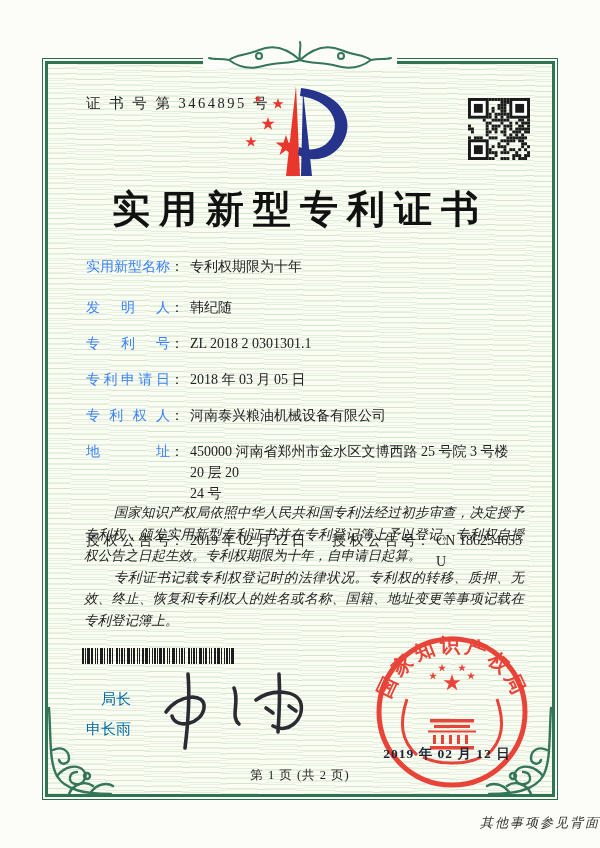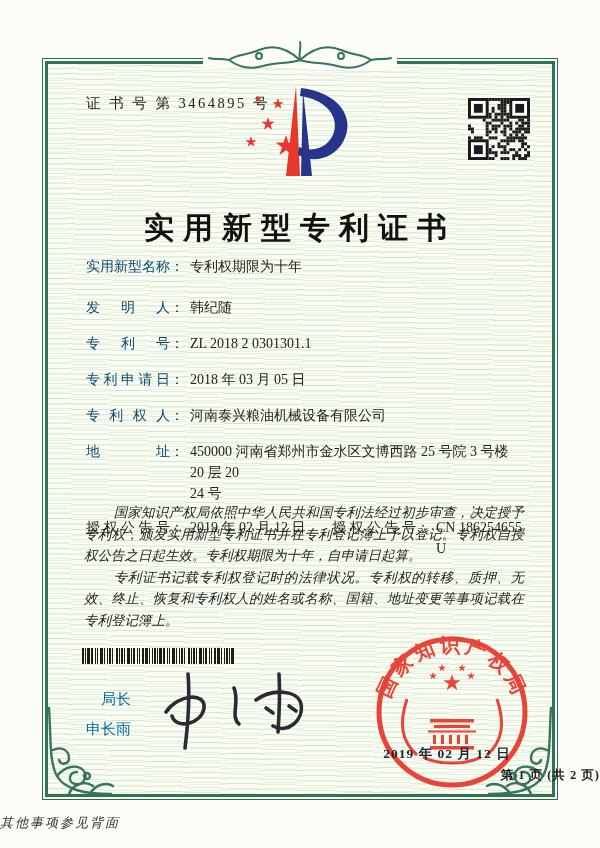--- a/index.html
+++ b/index.html
@@ -31,29 +31,29 @@
 
   
   .cert-no{
     position:absolute;left:86px;top:94px;z-index:5;
     font-size:14.5px;letter-spacing:2.5px;color:#232323;
   }
   .logo{position:absolute;left:240px;top:84px;z-index:5;}
   .qr{position:absolute;left:468px;top:98px;z-index:5;}
   .title{
     position:absolute;left:0;top:184px;width:100%;text-align:center;z-index:5;
-    font-size:30px;font-weight:bold;letter-spacing:9px;color:#111;margin-top:24px;
+    font-size:38px;font-weight:bold;letter-spacing:9px;color:#111;
   }
 
   
   .fields{position:absolute;left:86px;top:256px;width:438px;z-index:5;font-size:14px;}
   .frow{display:flex;margin-bottom:15px;line-height:21px;}
   .f-label{
     display:inline-block;width:84px;flex:0 0 84px;
-    text-align:justify;text-align-last:justify;color:#0c4a6e;
+    text-align:justify;text-align-last:justify;color:#3b82f6;
   }
   .f-colon{flex:0 0 auto;color:#222;}
   .f-value{margin-left:6px;color:#222;}
   .addr-l2{display:block;}
   .grant-row{display:flex;}
   .grant-group{display:flex;}
   .grant-g1{width:246px;flex:0 0 246px;}
   .f-label5{display:inline-block;width:84px;flex:0 0 84px;text-align:justify;text-align-last:justify;}
 
   
@@ -67,25 +67,25 @@
   
   .barcode{position:absolute;left:82px;top:648px;z-index:5;}
   .signer{position:absolute;left:86px;top:684px;z-index:5;font-size:15px;line-height:30px;color:#0369a1;text-align:right;}
   .signature{position:absolute;left:138px;top:660px;z-index:6;}
   .seal{position:absolute;left:367px;top:627px;z-index:6;opacity:.93;}
   .seal-date{
     position:absolute;left:342px;top:745px;width:210px;text-align:center;z-index:7;
     font-size:13.5px;letter-spacing:1px;color:#1d2534;font-weight:bold;
   }
   .page-info{
-    position:absolute;left:0;top:767px;width:100%;text-align:right;z-index:5;
-    font-size:12.5px;letter-spacing:1px;color:#222;font-weight:bold;
+    position:absolute;left:0;top:767px;width:100%;text-align:center;z-index:5;
+    font-size:12.5px;letter-spacing:1px;color:#222;
   }
   .back-note{
-    position:absolute;left:0;top:814px;width:100%;text-align:left;z-index:5;
+    position:absolute;left:0;top:814px;width:100%;text-align:right;z-index:5;
     font-size:13px;letter-spacing:2px;font-style:italic;color:#333;
   }
 </style>
 </head>
 <body>
 
 <div class="stage">
 
   <div class="frame">
     <div class="frame-inner"></div>
@@ -329,21 +329,21 @@
         <span class="f-colon">：</span>
       <span class="f-value">2018 年 03 月 05 日</span>
     </div>
 
     <div class="frow">
       <span class="f-label">专利权人</span>
         <span class="f-colon">：</span>
       <span class="f-value">河南泰兴粮油机械设备有限公司</span>
     </div>
 
-    <div class="frow" style="margin-bottom:13px;justify-content:center;">
+    <div class="frow" style="margin-bottom:26px;justify-content:center;">
       <span class="f-label">地址</span>
         <span class="f-colon">：</span>
       <span class="f-value"><span>450000  河南省郑州市金水区文博西路 25 号院 3 号楼 20 层 20</span><span class="addr-l2">24 号</span></span>
     </div>
 
     <div class="frow grant-row">
       <span class="grant-group grant-g1">
         <span class="f-label5">授权公告号</span>
           <span class="f-colon">：</span>
         <span class="f-value">2019 年 02 月 12 日</span>

